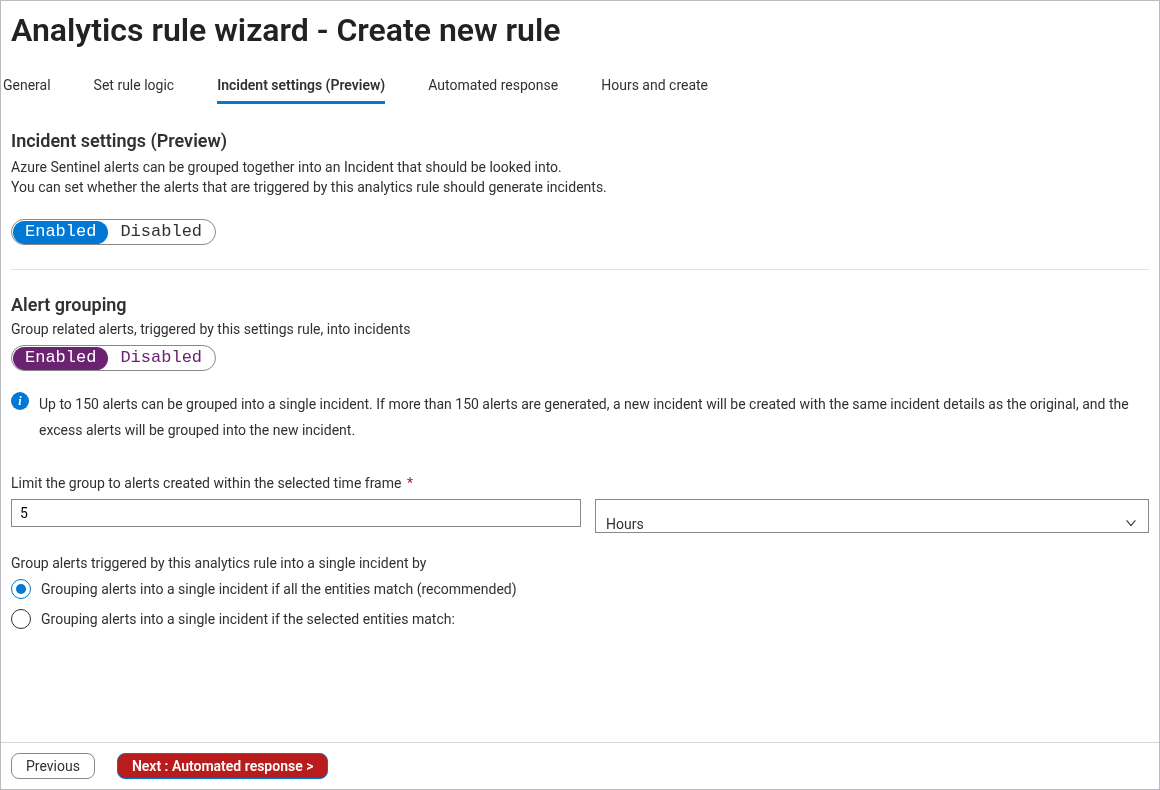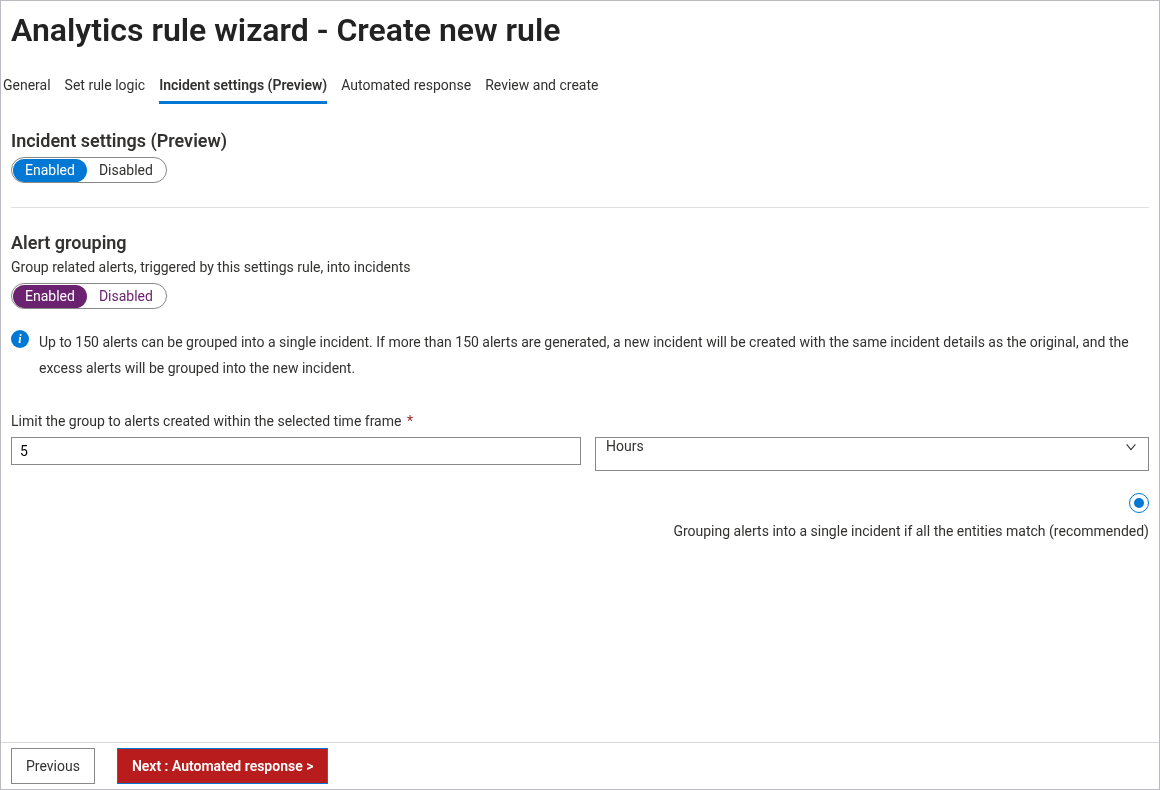--- a/index.html
+++ b/index.html
@@ -22,21 +22,21 @@
     font-size: 32px;
     font-weight: 600;
     color: #222;
     padding: 10px 4px 6px 10px;
   }
 
   
   .tabs {
     display: flex;
     align-items: flex-end;
-    gap: 14px;
+    gap: 43px;
     padding: 12px 0 0 2px;
     height: 48px;
   }
   .tab {
     font-size: 14px;
     color: #323130;
     padding: 8px 0 10px 0;
     cursor: pointer;
     position: relative;
   }
@@ -83,23 +83,24 @@
     align-items: center;
     border: 1px solid #8a8886;
     border-radius: 16px;
     padding: 1px;
     height: 26px;
     overflow: hidden;
     user-select: none;
   }
   .toggle .seg {
     padding: 2px 12px 3px 12px;
-    font-size: 14px;
+    font-size: 17px;
     line-height: 18px;
     cursor: pointer;
+    font-family: Liberation Mono, monospace;
   }
   .toggle .seg.on {
     border-radius: 14px;
     color: #ffffff;
   }
   .toggle.blue .seg.on { background: #0078d4; }
   .toggle.purple .seg.on { background: #6b2270; }
   .toggle.purple .seg.off { color: #6b2270; }
 
   .divider {
@@ -139,38 +140,37 @@
     padding: 4px 8px;
     font: inherit;
     outline: none;
     background: #ffffff;
   }
   .select {
     flex: 1;
     height: 28px;
     border: 1px solid #8a8886;
     display: flex;
-    align-items: flex-end;
+    align-items: flex-start;
     justify-content: space-between;
     padding: 16px 10px;
     cursor: pointer;
     background: #ffffff;
   }
   .chevron {
     width: 14px; height: 14px;
     display: inline-block;
   }
   .chevron svg { width: 14px; height: 14px; }
 
   
   .radio-list { display: flex; flex-direction: column; gap: 10px; }
   .radio {
-    display: flex; align-items: flex-end; gap: 10px;
-    cursor: pointer;
-    flex-direction: column;
+    display: flex; align-items: center; gap: 10px;
+    cursor: pointer;
   }
   .radio-dot {
     width: 20px; height: 20px;
     border: 1px solid #323130;
     border-radius: 50%;
     display: flex; align-items: center; justify-content: center;
     flex-shrink: 0;
   }
   .radio.selected .radio-dot { border-color: #0078d4; }
   .radio.selected .radio-dot::after {
@@ -186,26 +186,26 @@
     left: 0; right: 0; bottom: 0;
     height: 47px;
     border-top: 1px solid #d7d7d9;
     display: flex;
     align-items: center;
     gap: 22px;
     padding: 0 10px;
     background: #ffffff;
   }
   .btn {
-    height: 36px;
+    height: 26px;
     padding: 0 14px;
     font: inherit;
     cursor: pointer;
     display: inline-flex; align-items: center; justify-content: center;
-    border-radius: 0;
+    border-radius: 8px;
   }
   .btn.default {
     background: #ffffff;
     border: 1px solid #8a8886;
     color: #323130;
   }
   .btn.primary {
     background: #b91c1c;
     border: 1px solid #0078d4;
     color: #ffffff;
@@ -217,28 +217,32 @@
 
 <div class="frame">
 
   <div class="page-title">Analytics rule wizard - Create new rule</div>
 
   <div class="tabs">
     <div class="tab"><span>General</span></div>
     <div class="tab"><span>Set rule logic</span></div>
     <div class="tab active"><span>Incident settings (Preview)</span></div>
     <div class="tab"><span>Automated response</span></div>
-    <div class="tab"><span>Review and create</span></div>
+    <div class="tab"><span>Hours and create</span></div>
   </div>
   <div class="tabs-line"></div>
 
   <div class="content">
 
     
     <div class="section-title">Incident settings (Preview)</div>
+    <div class="section-desc">
+      <span>Azure Sentinel alerts can be grouped together into an Incident that should be looked into.</span><br>
+      <span>You can set whether the alerts that are triggered by this analytics rule should generate incidents.</span>
+    </div>
 
     <div class="toggle blue">
       <span class="seg on">Enabled</span>
       <span class="seg off">Disabled</span>
     </div>
 
     <div class="divider"></div>
 
     
     <div class="section-title">Alert grouping</div>
@@ -264,25 +268,30 @@
       <div class="select">
         <span>Hours</span>
         <span class="chevron">
           <svg viewBox="0 0 16 16" fill="none" stroke="#323130" stroke-width="1.2">
               <polyline points="3,5 8,11 13,5"></polyline>
             </svg>
         </span>
       </div>
     </div>
 
+    <div class="field-label">Group alerts triggered by this analytics rule into a single incident by</div>
     <div class="radio-list">
       <label class="radio selected">
         <span class="radio-dot"></span>
         <span>Grouping alerts into a single incident if all the entities match (recommended)</span>
       </label>
+      <label class="radio">
+        <span class="radio-dot"></span>
+        <span>Grouping alerts into a single incident if the selected entities match:</span>
+      </label>
     </div>
 
   </div>
 
   <div class="footer">
     <button class="btn default">Previous</button>
     <button class="btn primary">Next : Automated response &gt;</button>
   </div>
 
 </div>

